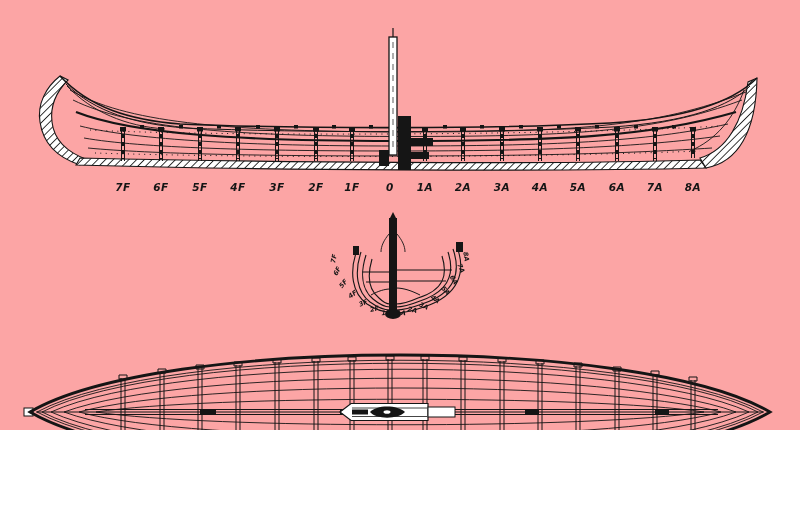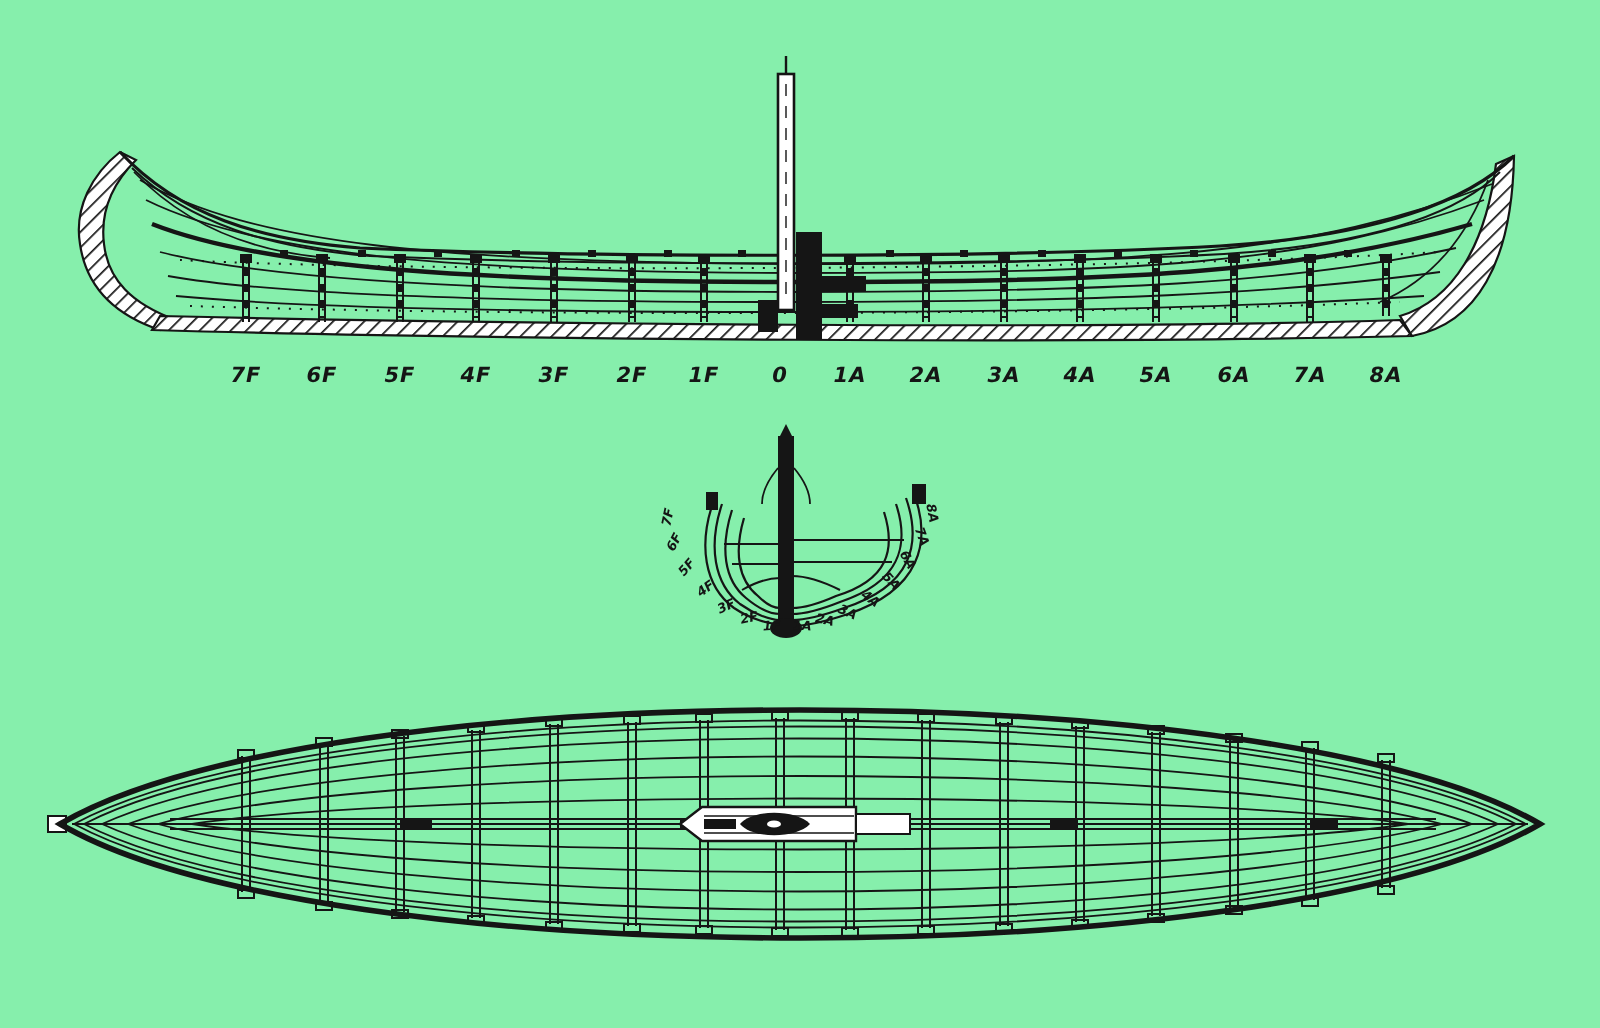--- a/index.html
+++ b/index.html
@@ -1,16 +1,16 @@
 <!DOCTYPE html>
 <html><head>
 <meta charset="utf-8">
 <style>
   html,body{margin:0;padding:0;background:#ffffff;}
-  .stage{position:relative;width:800px;height:514px;background:#86efac;overflow:hidden;}
+  .stage{position:relative;width:800px;height:430px;background:#fca5a5;overflow:hidden;}
   svg{display:block;}
   .stn{font:italic 700 10.5px "DejaVu Sans",sans-serif;fill:#151515;letter-spacing:.5px;}
   .bp{font:italic 700 6.5px "DejaVu Sans",sans-serif;fill:#151515;}
   .ln{stroke:#151515;fill:none;}
 </style>
 </head>
 <body>
 
 <div class="stage">
 <svg width="800" height="514" viewBox="0 0 800 514">

